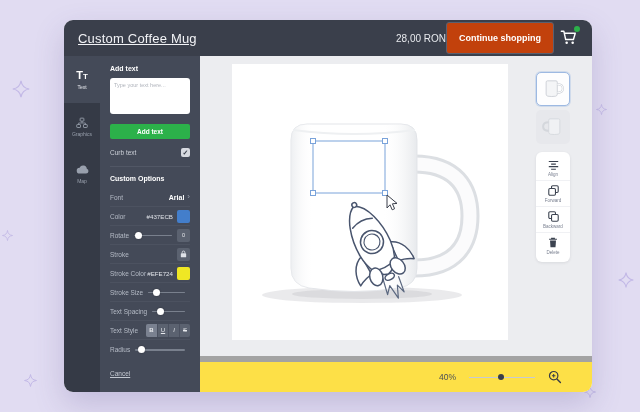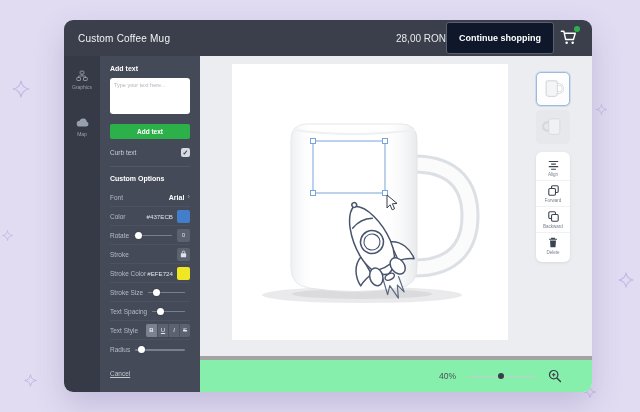--- a/index.html
+++ b/index.html
@@ -16,30 +16,30 @@
   .window {
     position:absolute; left:64px; top:20px; width:528px; height:372px;
     border-radius:9px; overflow:hidden;
     box-shadow:0 12px 30px rgba(86,74,135,.22);
     display:flex; flex-direction:column; background:#fff;
   }
   .header {
     height:36px; background:#3a3f4b; display:flex; align-items:center;
     padding:0 12px 0 14px; flex-shrink:0;
   }
-  .header-title { color:#f2f3f6; font-size:10px; letter-spacing:.2px; }
+  .header-title { color:#f2f3f6; font-size:13px; letter-spacing:.2px;text-decoration:underline; }
   .header-right { margin-left:auto; display:flex; align-items:center; gap:0; }
   .price { color:#e8eaee; font-size:10px; }
   .btn-add-cart {
     background:#ffffff; color:#33384384; color:#333843; border:none; border-radius:3px;
     font-size:9px; font-weight:bold; padding:6px 13px; cursor:pointer;
     font-family:"Liberation Sans", sans-serif;
   }
   .btn-continue {
-    background:#0f172a; color:#ffffff; border:1px solid #5a6070; border-radius:3px;
+    background:#c2410c; color:#ffffff; border:1px solid #5a6070; border-radius:3px;
     font-size:9px; font-weight:bold; padding:10px 12px; cursor:pointer;
     font-family:"Liberation Sans", sans-serif;
   }
   .cart-wrap { position:relative; width:22px; height:22px; margin-left:4px; cursor:pointer; }
   .cart-badge { position:absolute; top:-1px; right:0; width:6px; height:6px; border-radius:50%; }
 
   .body-row { flex:1; display:flex; min-height:0; }
 
   
   .rail { width:36px; background:#353a46; display:flex; flex-direction:column; flex-shrink:0; }
@@ -116,21 +116,21 @@
   .tool-panel {
     margin-top:8px; background:#ffffff; border-radius:6px; padding:4px 0;
     box-shadow:0 1px 3px rgba(40,45,60,.10);
   }
   .tool-btn { display:flex; flex-direction:column; align-items:center; padding:4px 0 3px; cursor:pointer; }
   .tool-btn + .tool-btn { border-top:1px solid #f0f1f4; }
   .tool-label { font-size:4.5px; color:#7a8090; margin-top:2px; }
 
   
   .bottombar {
-    height:36px; background:#86efac; border-top:4px solid #a3a3a3; flex-shrink:0;
+    height:36px; background:#fde047; border-top:6px solid #a3a3a3; flex-shrink:0;
     display:flex; align-items:center; justify-content:flex-end; padding-right:30px; gap:13px;
   }
   .zoom-value { font-size:8.5px; color:#4a4f58; }
   .zoom-slider { position:relative; width:66px; height:10px; cursor:pointer; }
   .zoom-slider .track { position:absolute; left:0; right:0; top:4.5px; height:1.4px; background:#c7cad1; }
   .zoom-slider .thumb { position:absolute; top:2px; width:6px; height:6px; border-radius:50%; background:#383d47; }
   .zoom-icon { cursor:pointer; display:flex; }
 </style>
 </head>
 <body>
@@ -168,20 +168,24 @@
           <circle cx="17.6" cy="19" r="1.5" fill="#ffffff"></circle>
         </svg>
         <span class="cart-badge" style="background: rgb(44, 177, 74);"></span>
       </div>
     </div>
   </div>
 
   <div class="body-row">
 
     <div class="rail">
+      <div class="rail-item active">
+        <span class="rail-tt">T<small>T</small></span>
+        <span class="rail-label">Text</span>
+      </div>
       <div class="rail-item">
         <svg width="12" height="12" viewBox="0 0 16 16">
           <rect x="5.5" y="1.5" width="5" height="4" rx="0.8" fill="none" stroke="#99a0ad" stroke-width="1.2"></rect>
           <rect x="1" y="10" width="5" height="4" rx="0.8" fill="none" stroke="#99a0ad" stroke-width="1.2"></rect>
           <rect x="10" y="10" width="5" height="4" rx="0.8" fill="none" stroke="#99a0ad" stroke-width="1.2"></rect>
           <path d="M8 5.5 V8 M3.5 10 V8 H12.5 V10" fill="none" stroke="#99a0ad" stroke-width="1"></path>
         </svg>
         <span class="rail-label">Graphics</span>
       </div>
       <div class="rail-item">

